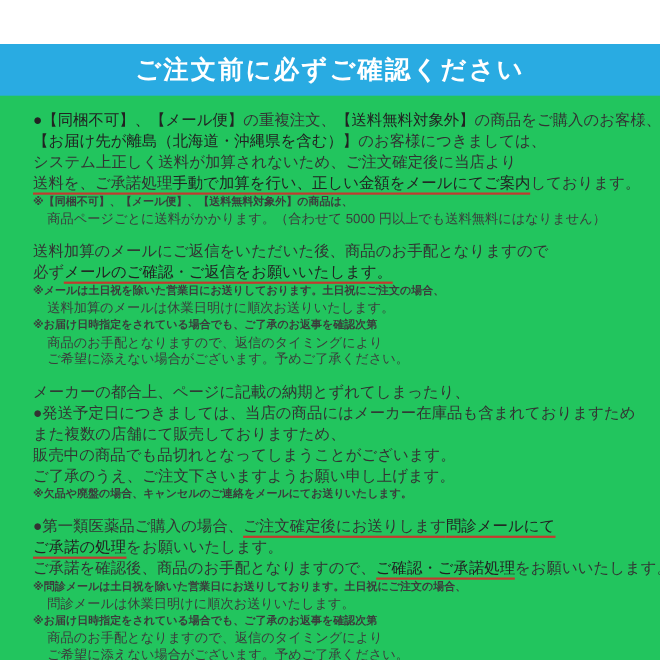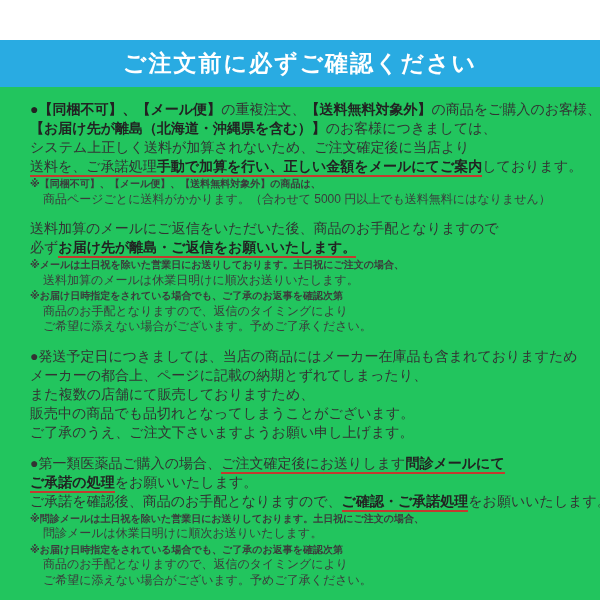--- a/index.html
+++ b/index.html
@@ -50,21 +50,21 @@
     font-weight: bold;
   }
   .line.note-indent {
     font-size: 12px;
     line-height: 15.5px;
     height: 15.5px;
     color: #3c3c3c;
     padding-left: 13px;
   }
   .run { color: inherit; }
-  .run.b { font-weight: 700; color: #222222; }
+  .run.b { font-weight: 400; color: #222222; }
   .run.u {
     border-bottom: 2px solid var(--underline-red);
     padding-bottom: 1px;
   }
 </style>
 </head>
 <body>
 
 <div class="page">
   <header class="header">
@@ -74,33 +74,34 @@
       <div class="section">
         <div class="line main"><span class="run b">●【同梱不可】、【メール便】</span><span class="run">の重複注文、</span><span class="run b">【送料無料対象外】</span><span class="run">の商品をご購入のお客様、</span></div>
         <div class="line main"><span class="run b">【お届け先が離島（北海道・沖縄県を含む）】</span><span class="run">のお客様につきましては、</span></div>
         <div class="line main"><span class="run">システム上正しく送料が加算されないため、ご注文確定後に当店より</span></div>
         <div class="line main"><span class="run u">送料を、ご承諾処理</span><span class="run b u">手動で加算を行い、正しい金額をメールにてご案内</span><span class="run">しております。</span></div>
         <div class="line note"><span class="run">※【同梱不可】、【メール便】、【送料無料対象外】の商品は、</span></div>
         <div class="line note-indent"><span class="run">商品ページごとに送料がかかります。（合わせて 5000 円以上でも送料無料にはなりません）</span></div>
       </div>
       <div class="section">
         <div class="line main"><span class="run">送料加算のメールにご返信をいただいた後、商品のお手配となりますので</span></div>
-        <div class="line main"><span class="run">必ず</span><span class="run b u">お届け先が離島・ご返信をお願いいたします。</span></div>
+        <div class="line main"><span class="run">必ず</span><span class="run b u">メールのご確認・ご返信をお願いいたします。</span></div>
         <div class="line note"><span class="run">※メールは土日祝を除いた営業日にお送りしております。土日祝にご注文の場合、</span></div>
         <div class="line note-indent"><span class="run">送料加算のメールは休業日明けに順次お送りいたします。</span></div>
         <div class="line note"><span class="run">※お届け日時指定をされている場合でも、ご了承のお返事を確認次第</span></div>
         <div class="line note-indent"><span class="run">商品のお手配となりますので、返信のタイミングにより</span></div>
         <div class="line note-indent"><span class="run">ご希望に添えない場合がございます。予めご了承ください。</span></div>
       </div>
       <div class="section">
+        <div class="line main"><span class="run">メーカーの都合上、ページに記載の納期とずれてしまったり、</span></div>
         <div class="line main"><span class="run">●発送予定日につきましては、当店の商品にはメーカー在庫品も含まれておりますため</span></div>
-        <div class="line main"><span class="run">メーカーの都合上、ページに記載の納期とずれてしまったり、</span></div>
         <div class="line main"><span class="run">また複数の店舗にて販売しておりますため、</span></div>
         <div class="line main"><span class="run">販売中の商品でも品切れとなってしまうことがございます。</span></div>
         <div class="line main"><span class="run">ご了承のうえ、ご注文下さいますようお願い申し上げます。</span></div>
+        <div class="line note"><span class="run">※欠品や廃盤の場合、キャンセルのご連絡をメールにてお送りいたします。</span></div>
       </div>
       <div class="section">
         <div class="line main"><span class="run">●第一類医薬品ご購入の場合、</span><span class="run u">ご注文確定後にお送りします</span><span class="run b u">問診メールにて</span></div>
         <div class="line main"><span class="run b u">ご承諾の処理</span><span class="run">をお願いいたします。</span></div>
         <div class="line main"><span class="run">ご承諾を確認後、商品のお手配となりますので、</span><span class="run b u">ご確認・ご承諾処理</span><span class="run">をお願いいたします。</span></div>
         <div class="line note"><span class="run">※問診メールは土日祝を除いた営業日にお送りしております。土日祝にご注文の場合、</span></div>
         <div class="line note-indent"><span class="run">問診メールは休業日明けに順次お送りいたします。</span></div>
         <div class="line note"><span class="run">※お届け日時指定をされている場合でも、ご了承のお返事を確認次第</span></div>
         <div class="line note-indent"><span class="run">商品のお手配となりますので、返信のタイミングにより</span></div>
         <div class="line note-indent"><span class="run">ご希望に添えない場合がございます。予めご了承ください。</span></div>

